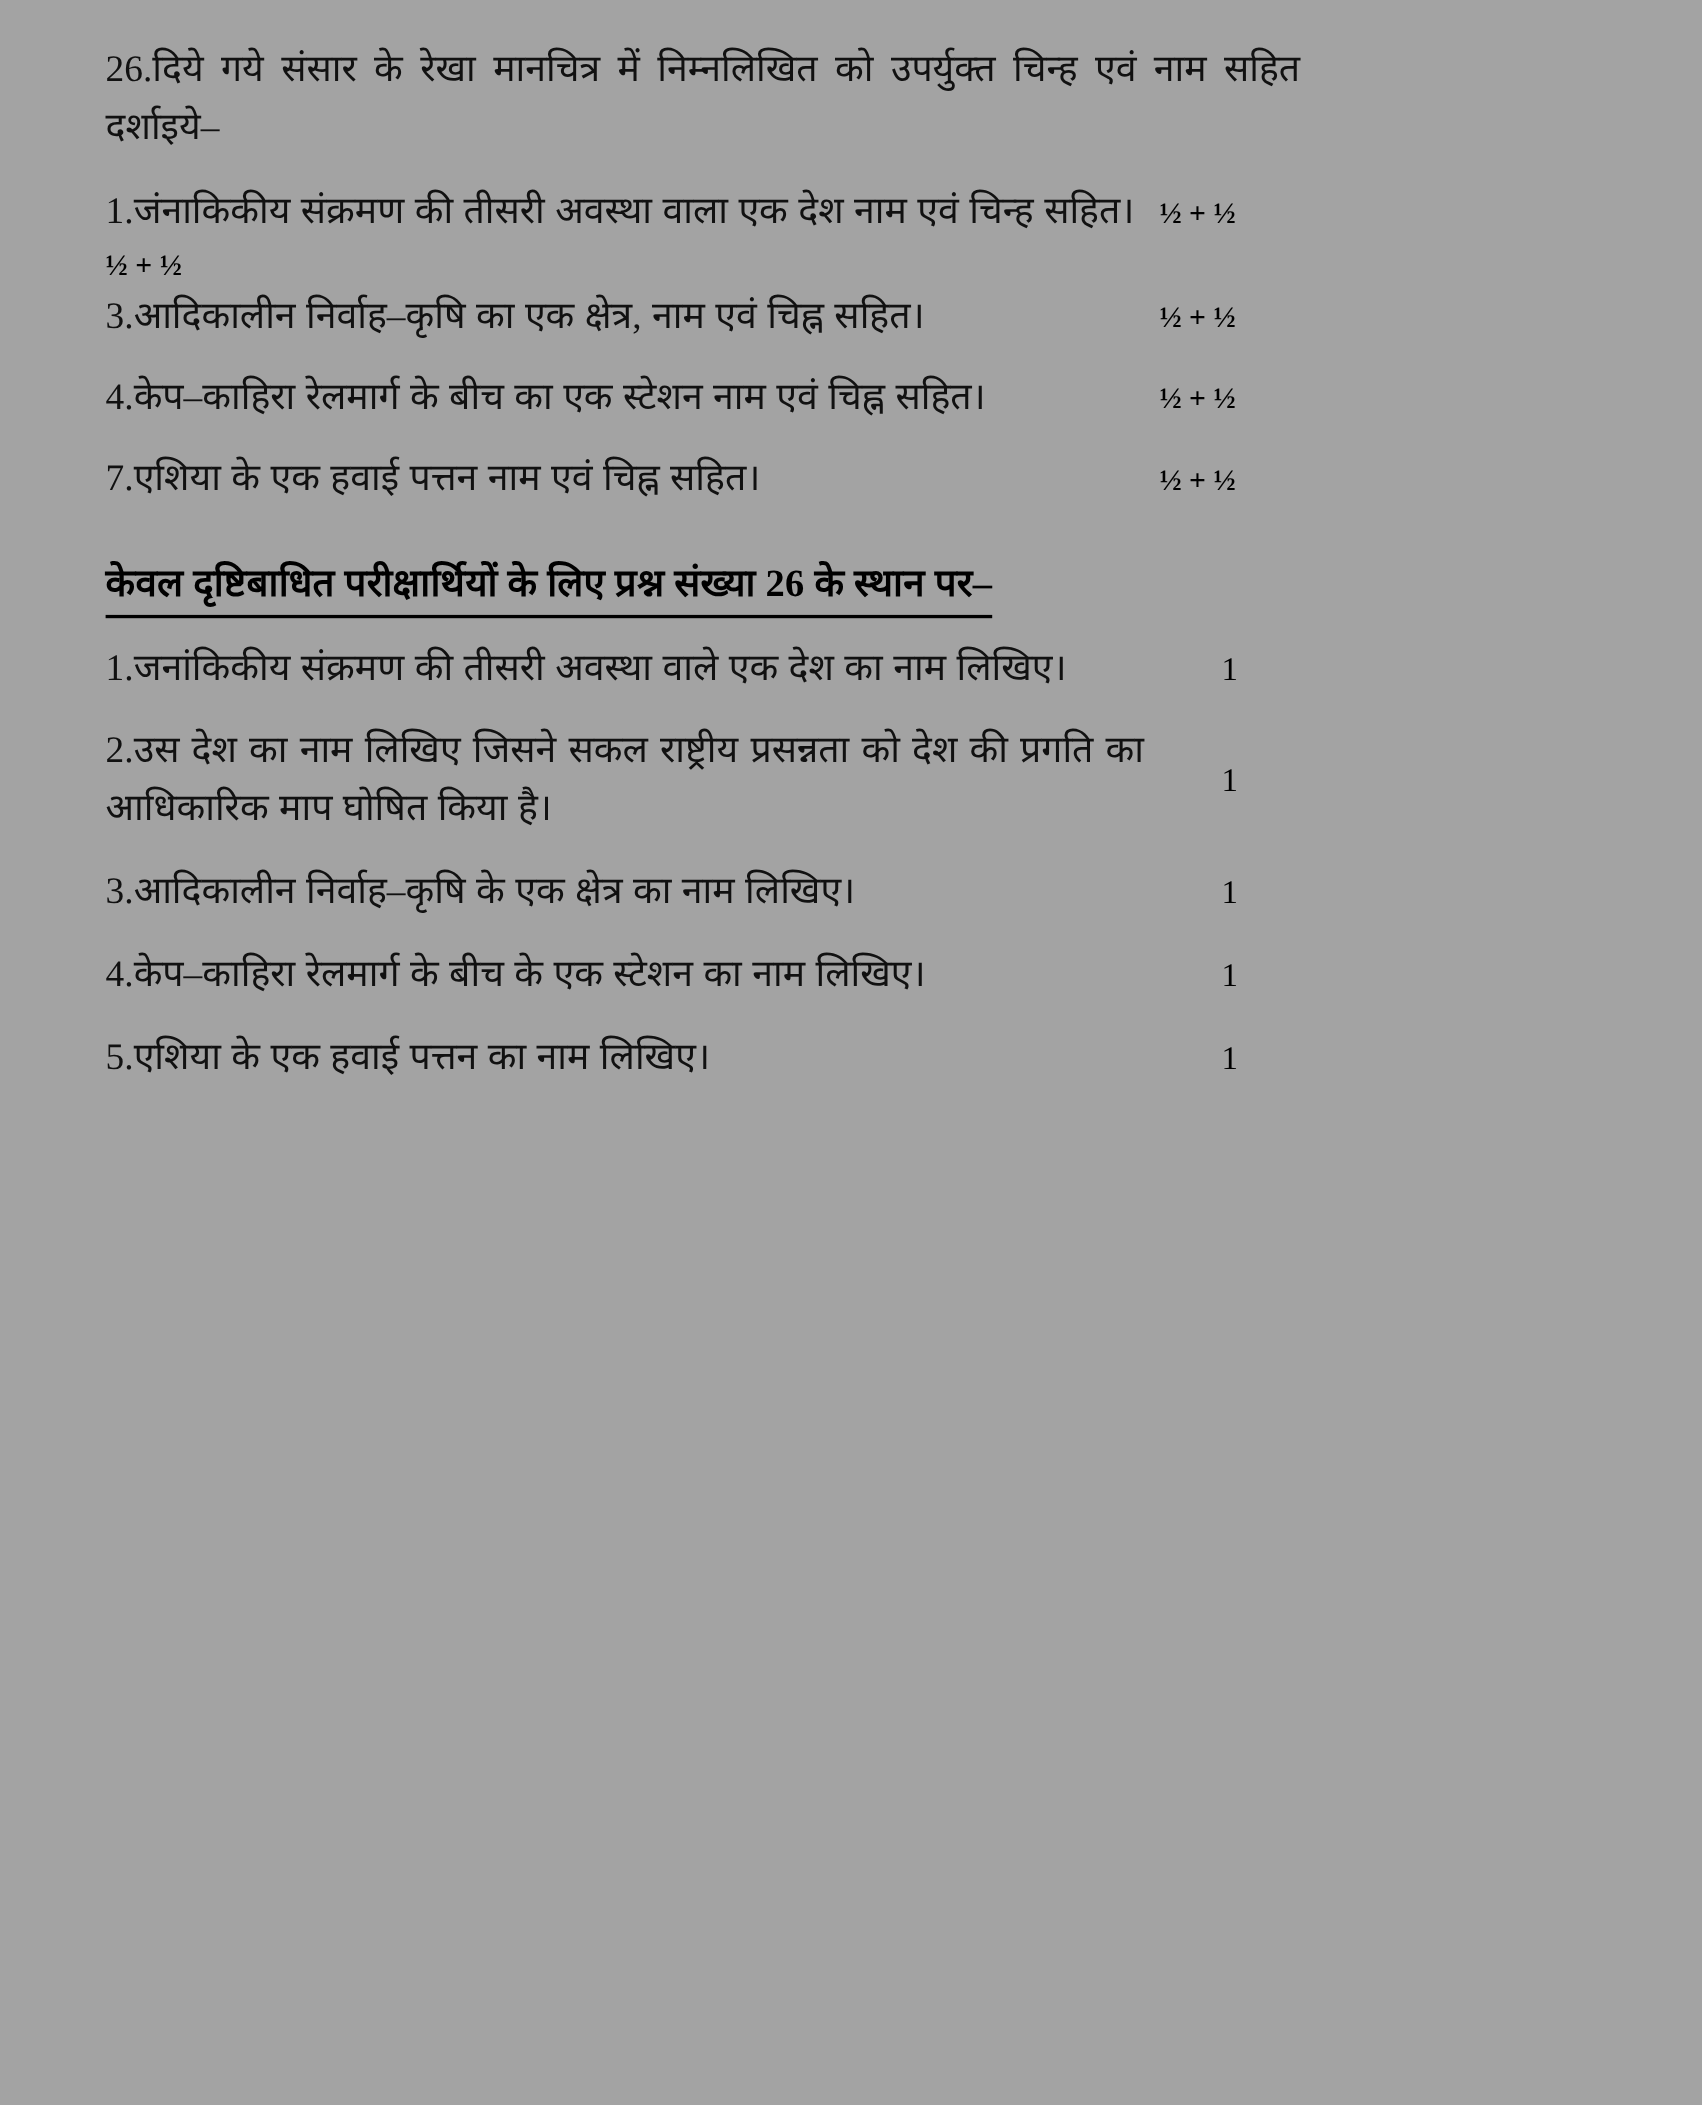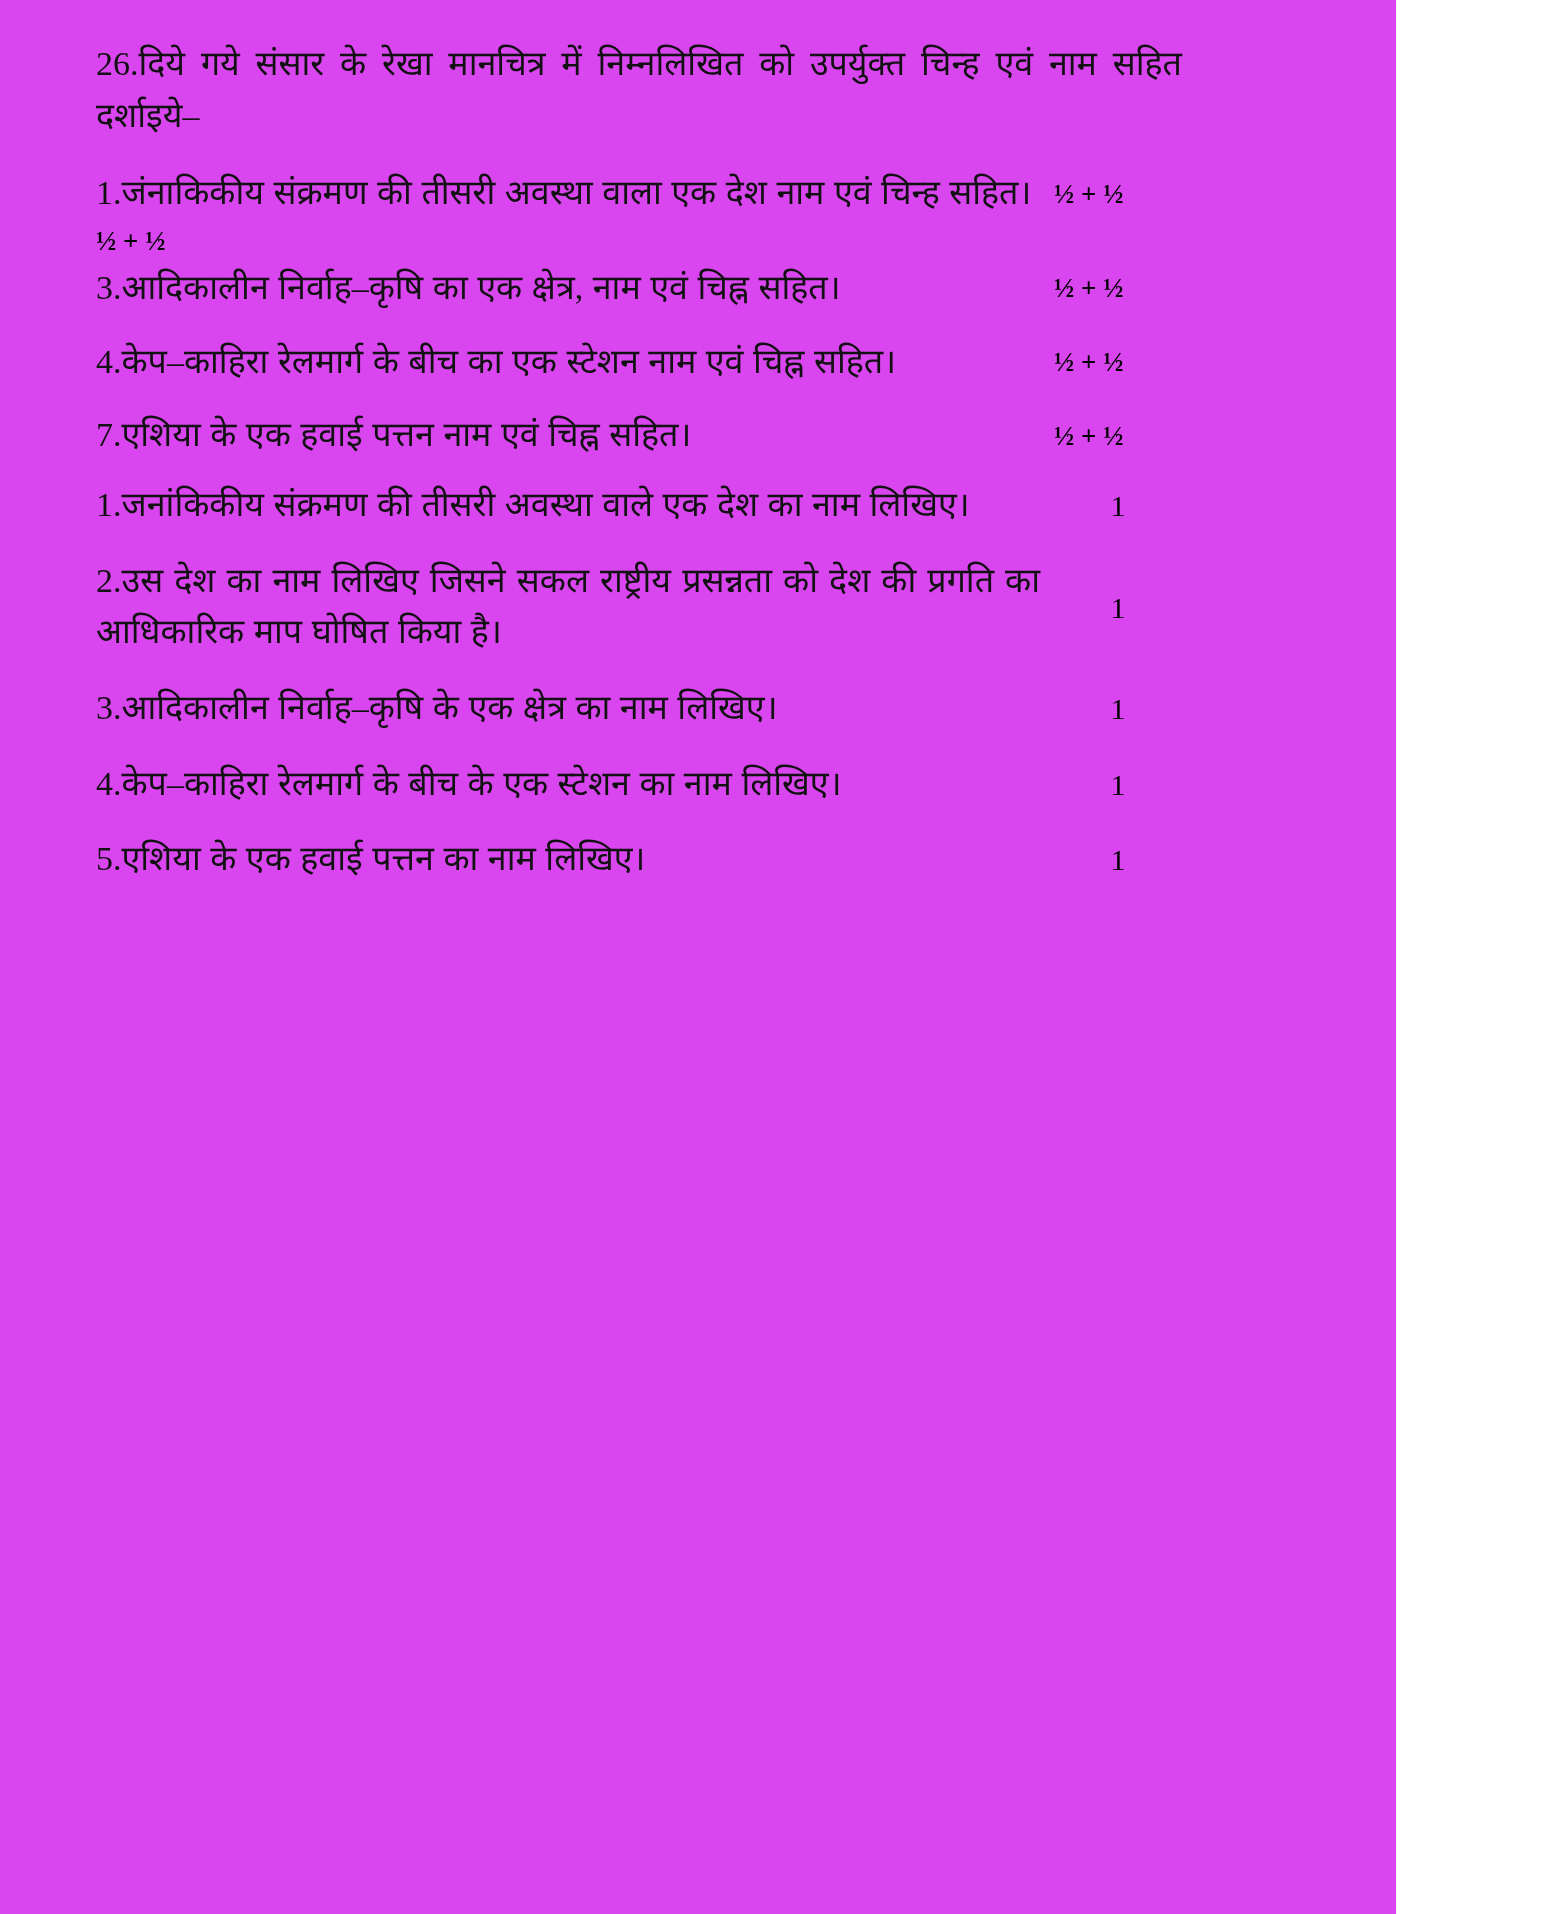--- a/index.html
+++ b/index.html
@@ -10,23 +10,23 @@
   body {
     width: 1547px;
     height: 1914px;
     font-family: "Liberation Serif", "DejaVu Serif", serif;
     color: #000000;
     position: relative;
     overflow: hidden;
   }
   .page {
     position: relative;
-    width: 1396px;
+    width: 1547px;
     height: 1914px;
-    background: #d946ef;
+    background: #a3a3a3;
     padding: 0;
     box-sizing: border-box;
   }
   .content {
     position: absolute;
     left: 96px;
     top: 38px;
     width: 1086px;
   }
 
@@ -155,20 +155,23 @@
 
       <div class="qblock subitem row">
         <div class="text">
           <p class="para nojustify">7.एशिया के एक हवाई पत्तन नाम एवं चिह्न सहित।</p>
         </div>
         <div class="marks">½ + ½</div>
       </div>
 
     </div>
 
+    <div class="heading-wrap">
+      <span class="heading">केवल दृष्टिबाधित परीक्षार्थियों के लिए प्रश्न संख्या 26 के स्थान पर–</span>
+    </div>
 
     <div>
 
       <div class="qblock vi-item row">
         <div class="text">
           <p class="para nojustify">1.जनांकिकीय संक्रमण की तीसरी अवस्था वाले एक देश का नाम लिखिए।</p>
         </div>
         <div class="marks single">1</div>
       </div>
 

